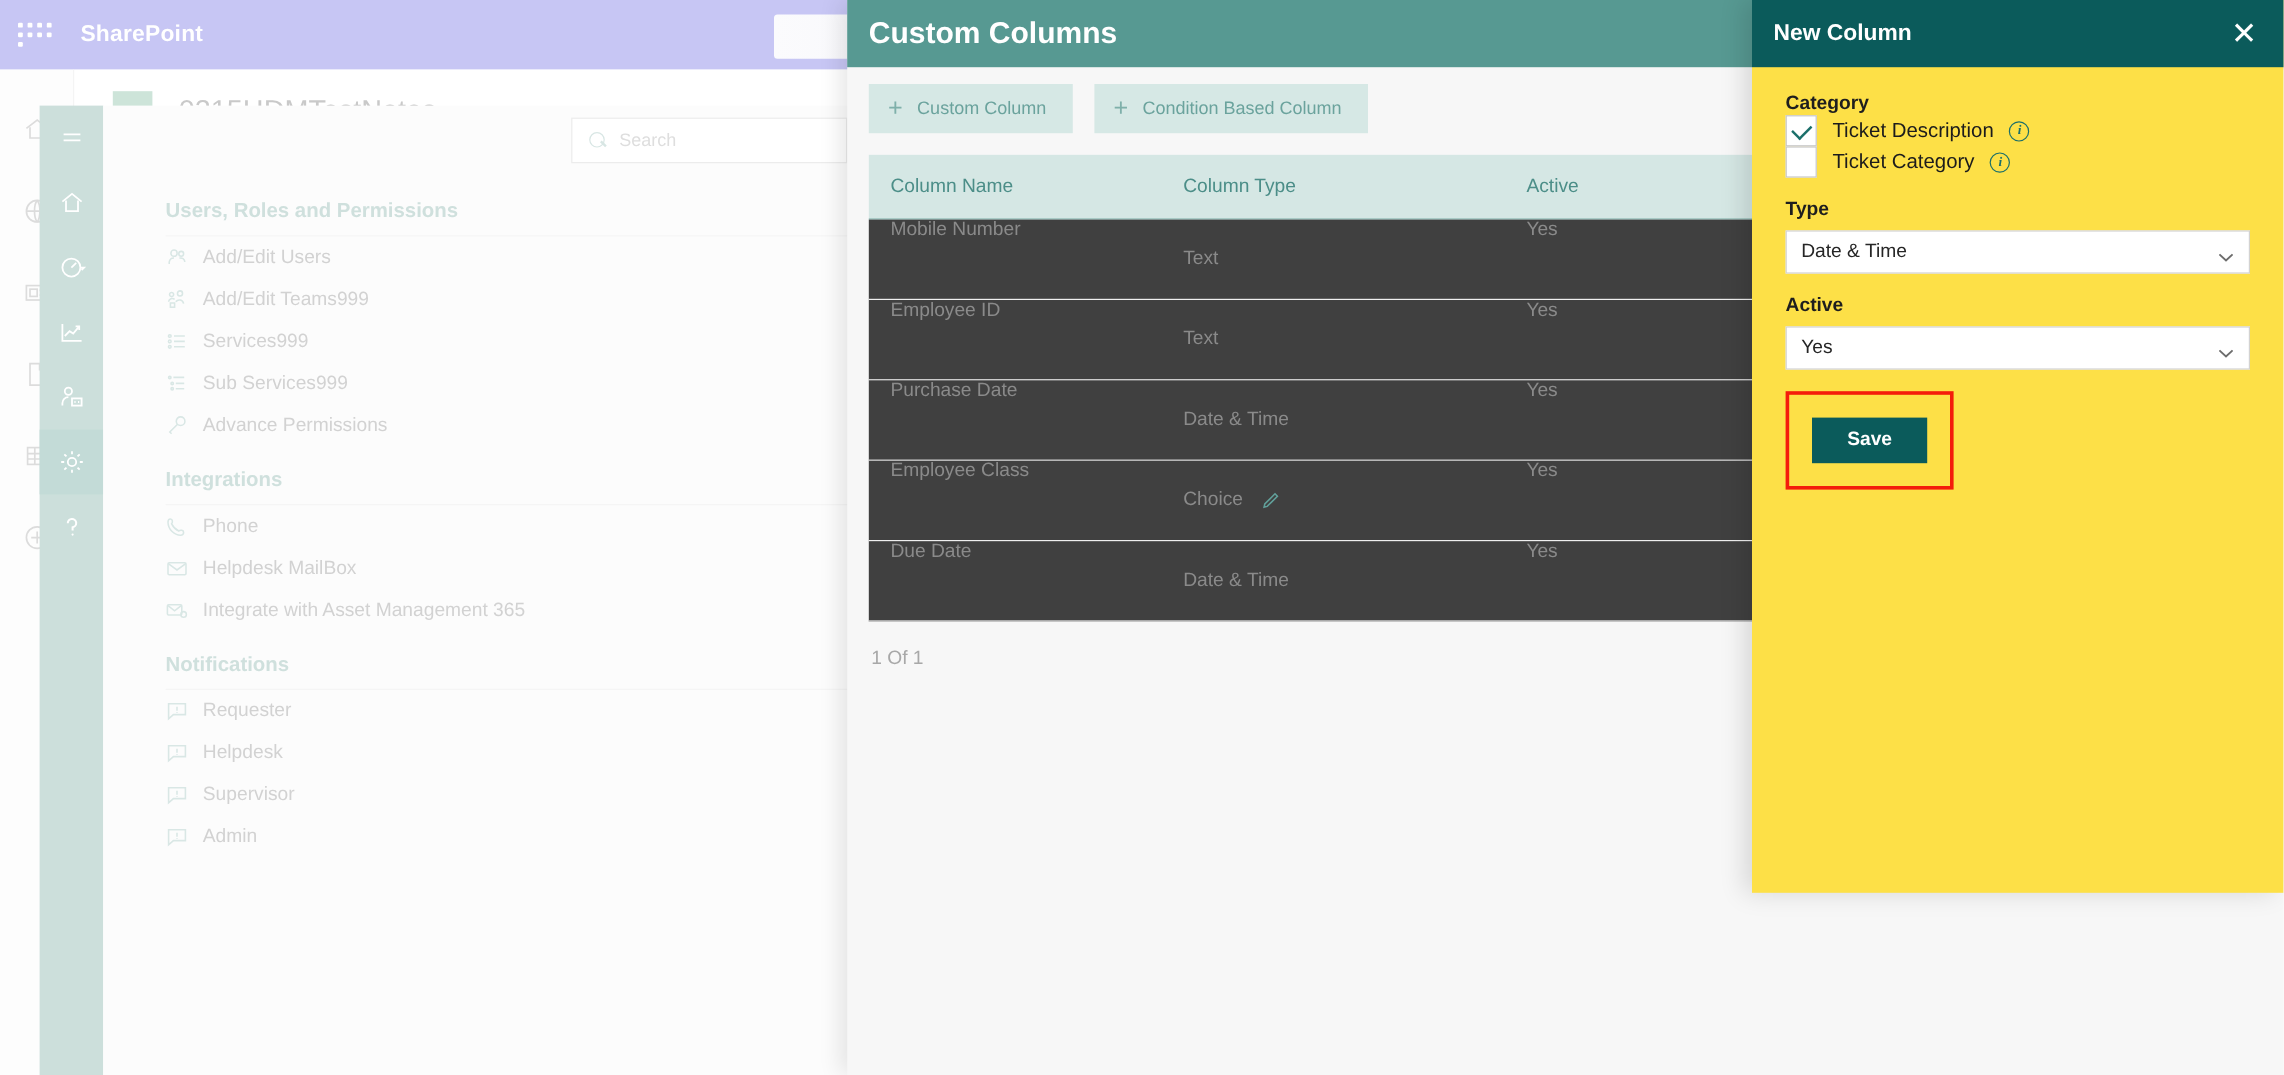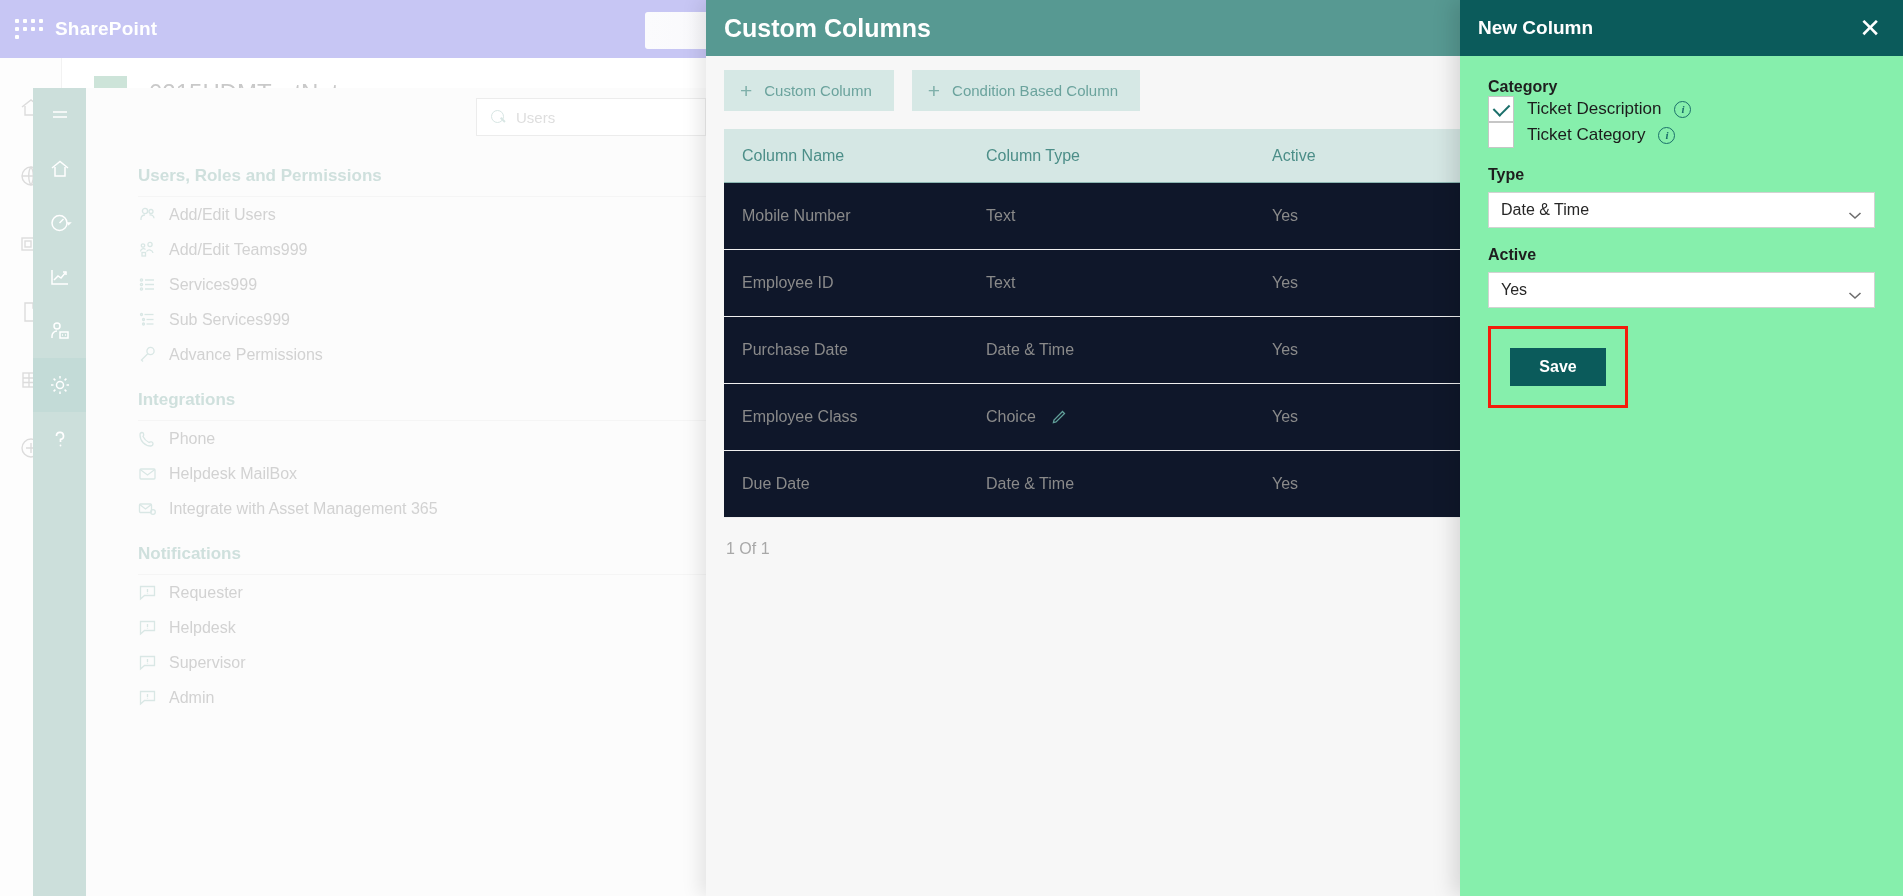--- a/index.html
+++ b/index.html
@@ -15,21 +15,21 @@
   .sp-layer { position: absolute; inset: 0; }
 
   .sp-suitebar {
     position: absolute; left: 0; top: 0; width: 1903px; height: 58px;
     background: #c7c6f4;
     display: flex; align-items: center;
   }
   .waffle { width: 38px; margin-left: 15px; display: flex; flex-wrap: wrap; gap: 4px 4px; width: 28px; }
   .waffle i { display: block; width: 4px; height: 4px; border-radius: 1px; background: #ffffff; }
   .sp-brand {
-    color: #ffffff; font-size: 19px; font-weight: bold; margin-left: 12px;
+    color: #ffffff; font-size: 19px; font-weight: bold; margin-left: 24px;
     letter-spacing: .2px;
   }
   .sp-searchbox {
     position: absolute; left: 645px; top: 12px; width: 126px; height: 37px;
     background: linear-gradient(90deg,#fbfbfd 0%, #f7f7fb 100%);
     border-radius: 3px;
     display: flex; align-items: center; justify-content: flex-end; padding-right: 18px;
   }
   .mag { width: 17px; height: 17px; position: relative; }
   .mag::before { content:''; position:absolute; left:1px; top:0; width:12px; height:12px;
@@ -109,34 +109,34 @@
     padding: 10px 22px 10px 16px; display: flex; align-items: center; gap: 12px;
   }
   .cc-tab .plus { font-size: 21px; line-height: 1; color: #7fb0aa; font-weight: 300; }
 
   .cc-table { margin: 18px 0 0 18px; width: 1155px; background: #fff; }
   .cc-thead {
     display: flex; background: #d5e7e4; height: 54px; align-items: center;
     border-bottom: 1px solid #8cb7b2;
   }
   .cc-thead div { color: #4c8e88; font-size: 16px; }
-  .cc-row { display: flex; align-items: center; height: 67px; border-bottom: 1px solid #efefef; background:#0f172a; }
+  .cc-row { display: flex; height: 67px; border-bottom: 1px solid #efefef; background:#404040; }
   .cc-row div { color: #8a8a8a; font-size: 16px; }
   .c1 { width: 262px; padding-left: 18px; }
   .c2 { width: 286px; display: flex; align-items: center; gap: 14px; }
   .c3 { width: 230px; }
   .c4 { width: 250px; }
   .pencil { width: 17px; height: 17px; display:inline-block; }
   .pencil svg { stroke:#61a09a; fill:none; stroke-width:1.3; }
   .cc-count { padding: 22px 0 0 20px; color: #a8a8a8; font-size: 16px; }
 
   
   .nc-panel {
-    position: absolute; left: 1460px; top: 0; width: 443px; height: 896px;
-    background: #86efac;
+    position: absolute; left: 1460px; top: 0; width: 443px; height: 744px;
+    background: #fde047;
     box-shadow: -7px 0 20px rgba(0,0,0,.13);
   }
   .nc-head {
     height: 56px; background: #0b5b5b; display: flex; align-items: center;
     justify-content: space-between; padding: 0 22px 0 18px;
   }
   .nc-head h2 { color: #fff; font-size: 19px; font-weight: bold; }
   .nc-close { color: #fff; font-size: 26px; line-height: 1; font-weight: 300; cursor: pointer; }
   .nc-body { padding: 22px 28px 0 28px; }
   .nc-lbl { color: #1e1e1e; font-size: 16px; font-weight: bold; }
@@ -338,21 +338,21 @@
         <svg width="24" height="24" viewBox="0 0 24 24">
             <path d="M8.5 9a3.5 3.5 0 1 1 4 3.4V15" stroke-width="1.7"></path>
             <circle cx="12.5" cy="18.5" r="0.9" fill="#fff" stroke="none"></circle>
           </svg>
       </div>
     </div>
 
     <div class="hdm-body">
       <div class="hdm-search">
         <span class="mag2"></span>
-        <span>Users</span>
+        <span>Search</span>
       </div>
 
       <div class="hdm-scroll">
 
         <div>
           <div class="hdm-grp-title">Users, Roles and Permissions</div>
           <div class="hdm-grp-rule"></div>
           <div class="hdm-item">
             <span class="mi"><svg width="19" height="19" viewBox="0 0 19 19">
                   <circle cx="7" cy="6" r="2.6"></circle>

